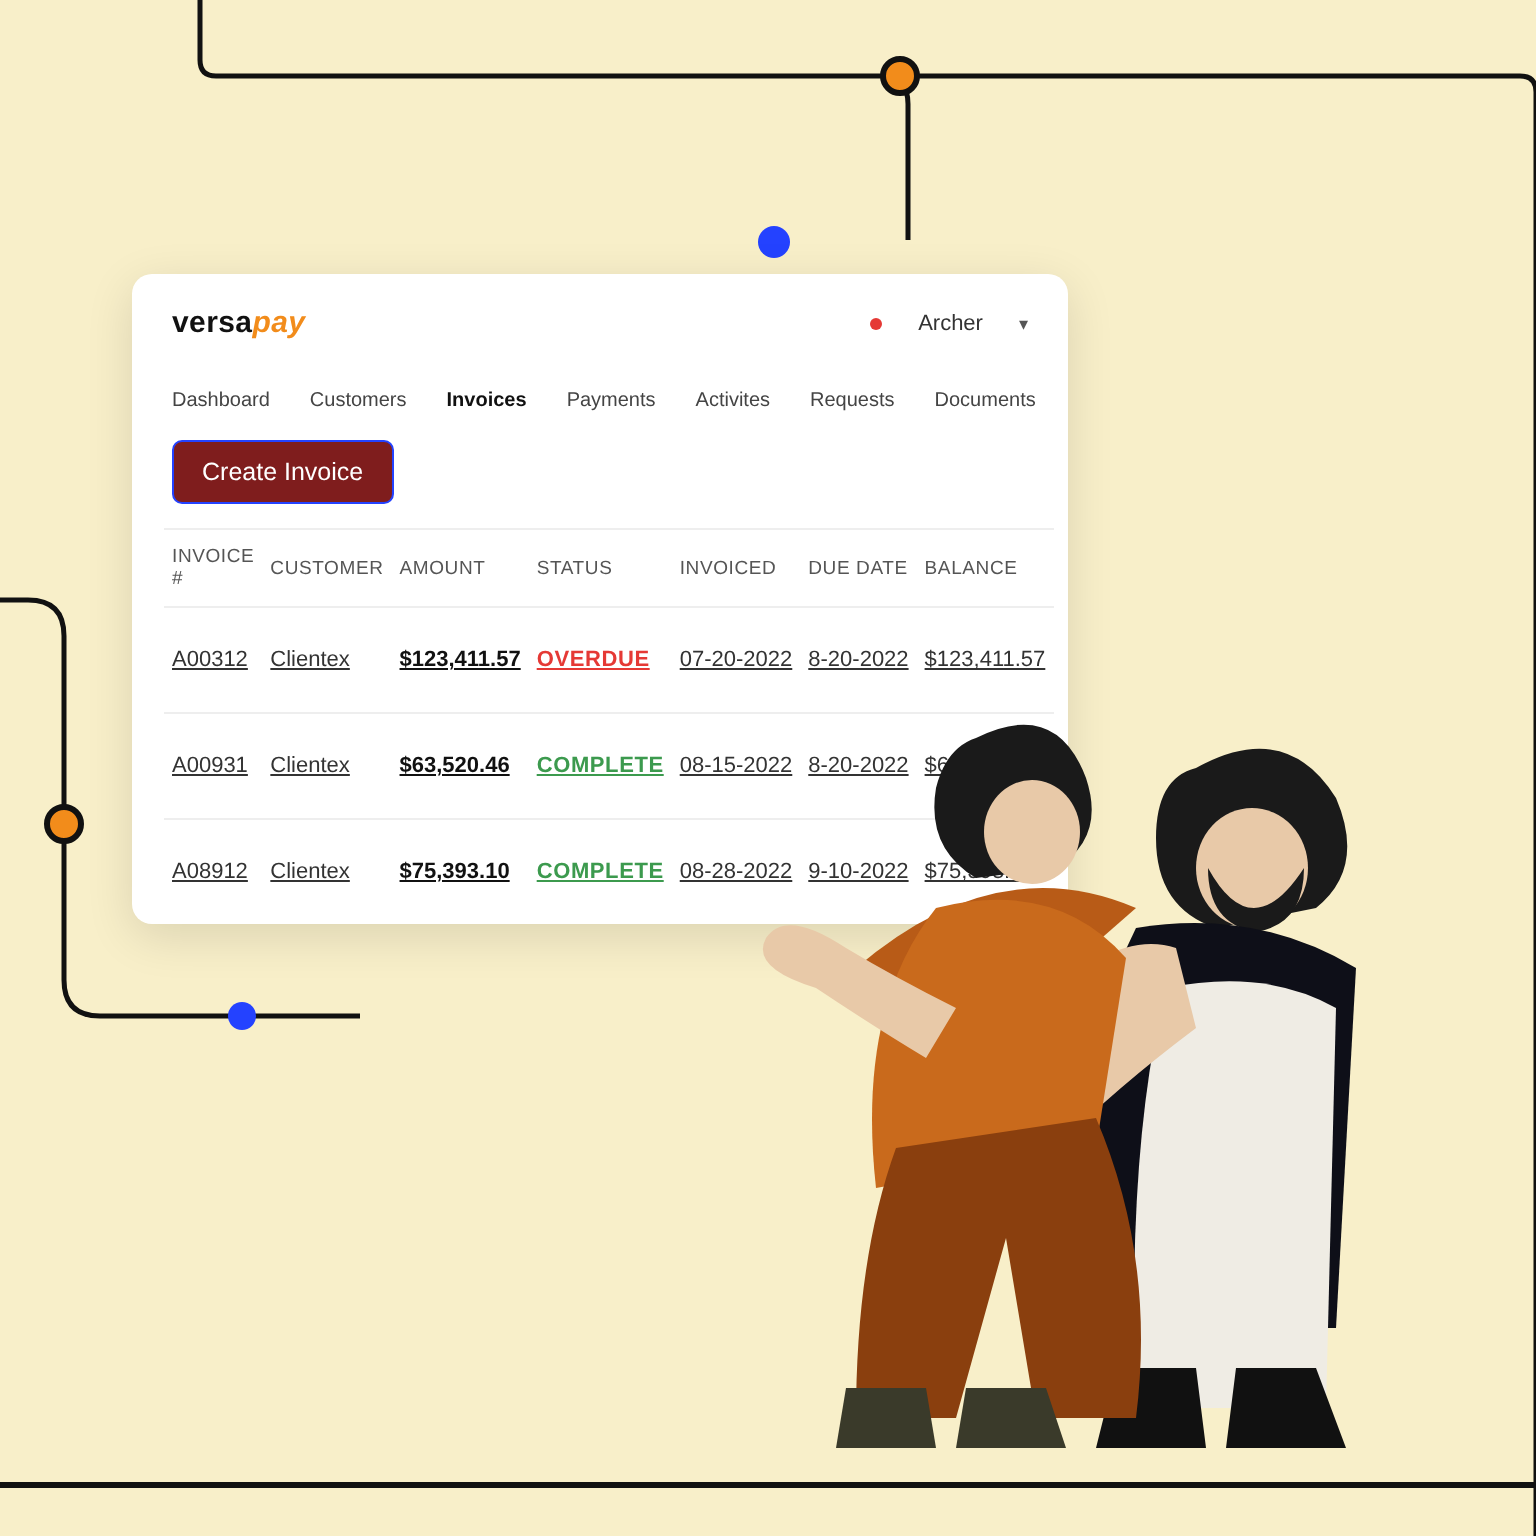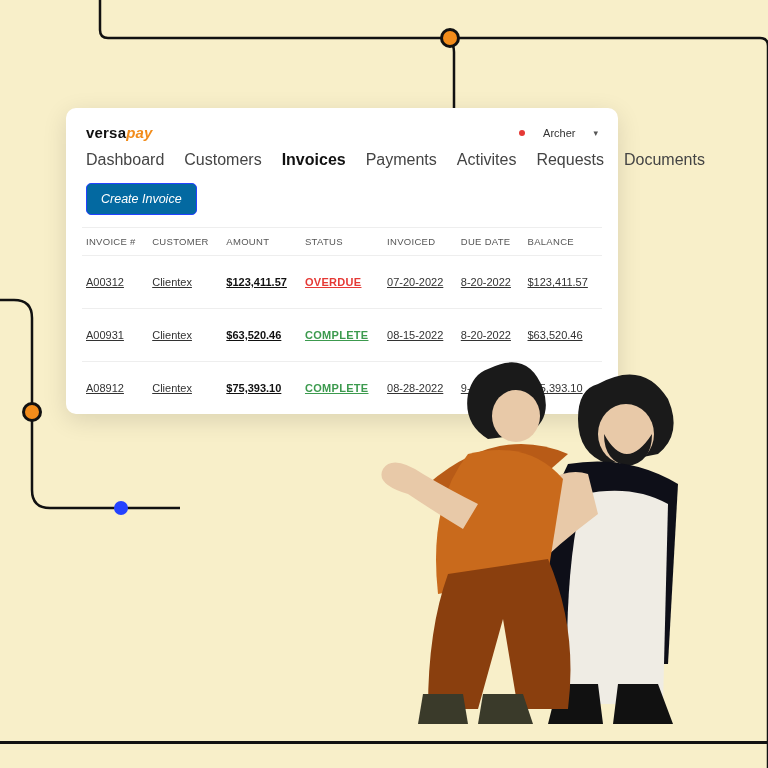--- a/index.html
+++ b/index.html
@@ -18,22 +18,22 @@
 
   
   .node-dot { position: absolute; border-radius: 50%; }
   .node-dot.orange { background: #f28c1b; border: 3px solid #111; }
   .node-dot.blue   { background: #2442ff; }
 
   
   .card {
     position: absolute;
     left: 66px;
-    top: 108px;
-    width: 552px;
+    top: 137px;
+    width: 468px;
     background: #fff;
     border-radius: 10px;
     box-shadow: 0 6px 24px rgba(0,0,0,.12);
     padding: 14px 16px 0 16px;
   }
 
   .card-top {
     display: flex;
     justify-content: space-between;
     align-items: center;
@@ -43,36 +43,37 @@
   .logo .versa { color: #111; }
   .logo .pay   { color: #f28c1b; font-style: italic; }
   .user-chip { display: flex; align-items: center; gap: 18px; font-size: 11px; color: #333; cursor: pointer; }
   .user-chip .dot { width: 6px; height: 6px; background: #e53935; border-radius: 50%; }
   .user-chip .chev { font-size: 9px; color: #555; }
 
   .tabs {
     display: flex;
     gap: 20px;
     padding: 0 4px 10px 4px;
-    font-size: 16px;
+    font-size: 10px;
     color: #444;
+    margin-top: 15px;
   }
   .tabs .tab { cursor: pointer; }
   .tabs .tab.active { font-weight: 700; color: #111; }
 
   .actions { display: flex; gap: 14px; padding: 4px 4px 12px 4px; }
   .btn {
     font-size: 12.5px;
     padding: 8px 14px;
     border-radius: 5px;
     cursor: pointer;
     border: 1px solid #111;
     background: #fff;
   }
-  .btn.primary { background: #0369a1; border-color: #2442ff; color: #fff; font-style: italic; }
+  .btn.primary { background: #7f1d1d; border-color: #2442ff; color: #fff; }
 
   table { width: 100%; border-collapse: collapse; font-size: 11px; }
   thead th {
     text-align: left;
     font-weight: 500;
     color: #555;
     font-size: 9.5px;
     letter-spacing: .3px;
     padding: 8px 4px;
     border-top: 1px solid #eee;

